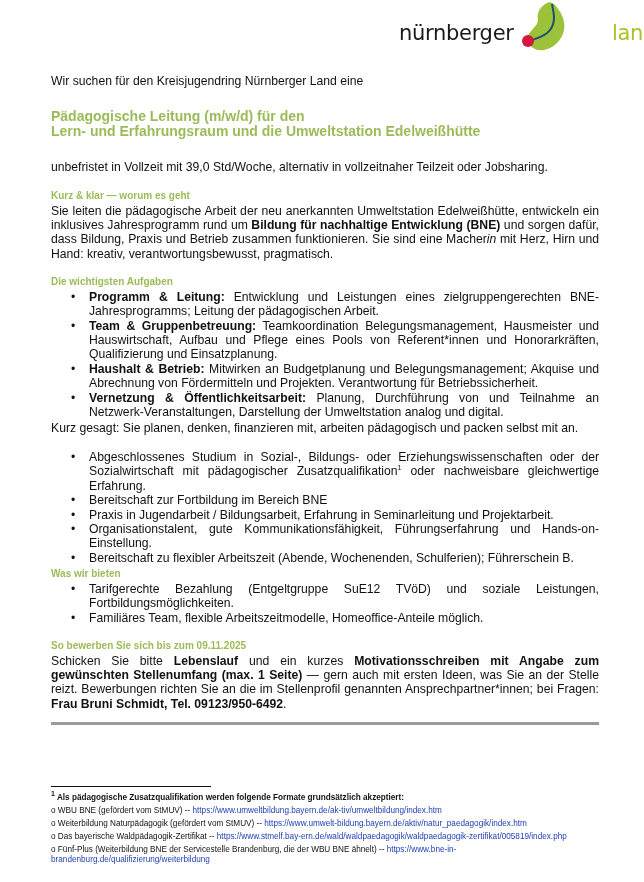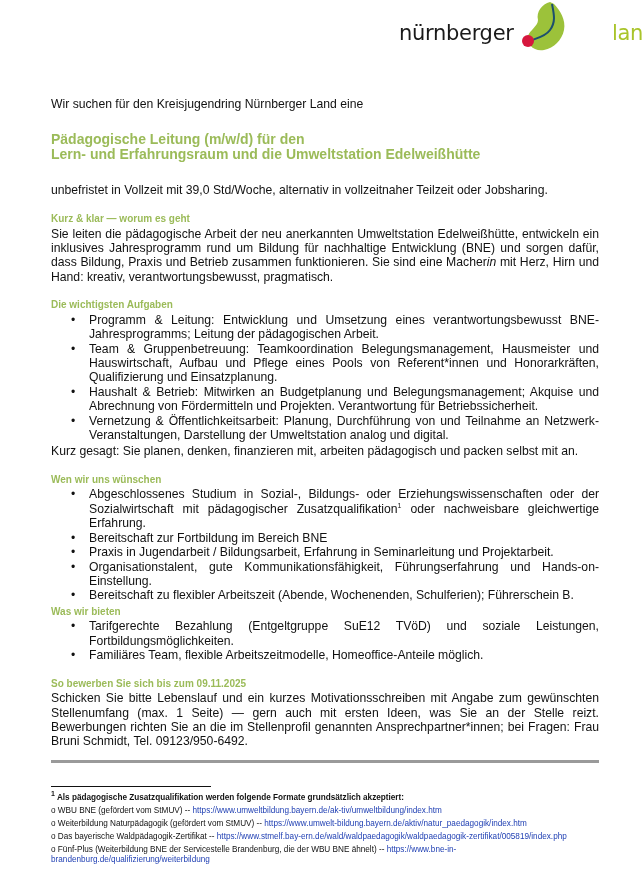--- a/index.html
+++ b/index.html
@@ -33,21 +33,20 @@
     }
     .logo-text.dark { left: 2px; color: #1a1a1a; }
     .logo-text.green { left: 167px; color: #a9c42a; margin-left: 48px; }
     .logo-shape { position: absolute; left: 105px; top: 0; }
 
     .page {
       position: absolute;
       left: 51px;
       top: 74px;
       width: 548px;
-      margin-top: 23px;
     }
     p { margin: 0; }
     .intro { margin-bottom: 21px; }
     .title {
       color: #9bbb59;
       font-weight: bold;
       font-size: 14px;
       line-height: 14.6px;
       margin-bottom: 21px;
     }
@@ -69,21 +68,21 @@
     li {
       position: relative;
       padding-left: 38px;
       text-align: justify;
     }
     li .bullet {
       position: absolute;
       left: 20px;
       top: 0;
     }
-    b { font-weight: normal; }
+    b { font-weight: bold; }
     .summary { margin-top: 2px; margin-bottom: 14px; }
     .rule-heavy {
       height: 3px;
       background: #9a9a9a;
       margin-top: 11px;
       width: 548px;
     }
     .footnotes {
       position: absolute;
       left: 51px;
@@ -128,30 +127,29 @@
   <p class="terms">unbefristet in Vollzeit mit 39,0 Std/Woche, alternativ in vollzeitnaher Teilzeit oder Jobsharing.</p>
 
   <div class="section">
     <h2>Kurz &amp; klar — worum es geht</h2>
     <p class="justify"><span>Sie leiten die pädagogische Arbeit der neu anerkannten Umweltstation Edelweißhütte, entwickeln ein inklusives Jahresprogramm rund um </span><b>Bildung für nachhaltige Entwicklung (BNE)</b><span> und sorgen dafür, dass Bildung, Praxis und Betrieb zusammen funktionieren. Sie sind eine Macher</span><i>in</i><span> mit Herz, Hirn und Hand: kreativ, verantwortungsbewusst, pragmatisch.</span></p>
   </div>
 
   <div>
     <h2>Die wichtigsten Aufgaben</h2>
     <ul>
-      <li><span class="bullet">•</span><b>Programm &amp; Leitung:</b><span> Entwicklung und Umsetzung eines verantwortungsbewusst BNE-Jahresprogramms; Leitung der pädagogischen Arbeit.</span></li>
+      <li><span class="bullet">•</span><b>Programm &amp; Leitung:</b><span> Entwicklung und Leistungen eines zielgruppengerechten BNE-Jahresprogramms; Leitung der pädagogischen Arbeit.</span></li>
       <li><span class="bullet">•</span><b>Team &amp; Gruppenbetreuung:</b><span> Teamkoordination Belegungsmanagement, Hausmeister und Hauswirtschaft, Aufbau und Pflege eines Pools von Referent*innen und Honorarkräften, Qualifizierung und Einsatzplanung.</span></li>
       <li><span class="bullet">•</span><b>Haushalt &amp; Betrieb:</b><span> Mitwirken an Budgetplanung und Belegungsmanagement; Akquise und Abrechnung von Fördermitteln und Projekten. Verantwortung für Betriebssicherheit.</span></li>
       <li><span class="bullet">•</span><b>Vernetzung &amp; Öffentlichkeitsarbeit:</b><span> Planung, Durchführung von und Teilnahme an Netzwerk-Veranstaltungen, Darstellung der Umweltstation analog und digital.</span></li>
     </ul>
     <p class="summary">Kurz gesagt: Sie planen, denken, finanzieren mit, arbeiten pädagogisch und packen selbst mit an.</p>
   </div>
 
   <div style="margin-bottom:2px;">
-    <h2>Wen wir uns wünschen</h2>
     <ul>
       <li><span class="bullet">•</span><span>Abgeschlossenes Studium in Sozial-, Bildungs- oder Erziehungswissenschaften oder der Sozialwirtschaft mit pädagogischer Zusatzqualifikation</span><sup>1</sup><span> oder nachweisbare gleichwertige Erfahrung.</span></li>
       <li><span class="bullet">•</span><span>Bereitschaft zur Fortbildung im Bereich BNE</span></li>
       <li><span class="bullet">•</span><span>Praxis in Jugendarbeit / Bildungsarbeit, Erfahrung in Seminarleitung und Projektarbeit.</span></li>
       <li><span class="bullet">•</span><span>Organisationstalent, gute Kommunikationsfähigkeit, Führungserfahrung und Hands-on-Einstellung.</span></li>
       <li><span class="bullet">•</span><span>Bereitschaft zu flexibler Arbeitszeit (Abende, Wochenenden, Schulferien); Führerschein B.</span></li>
     </ul>
   </div>
 
   <div class="section">

